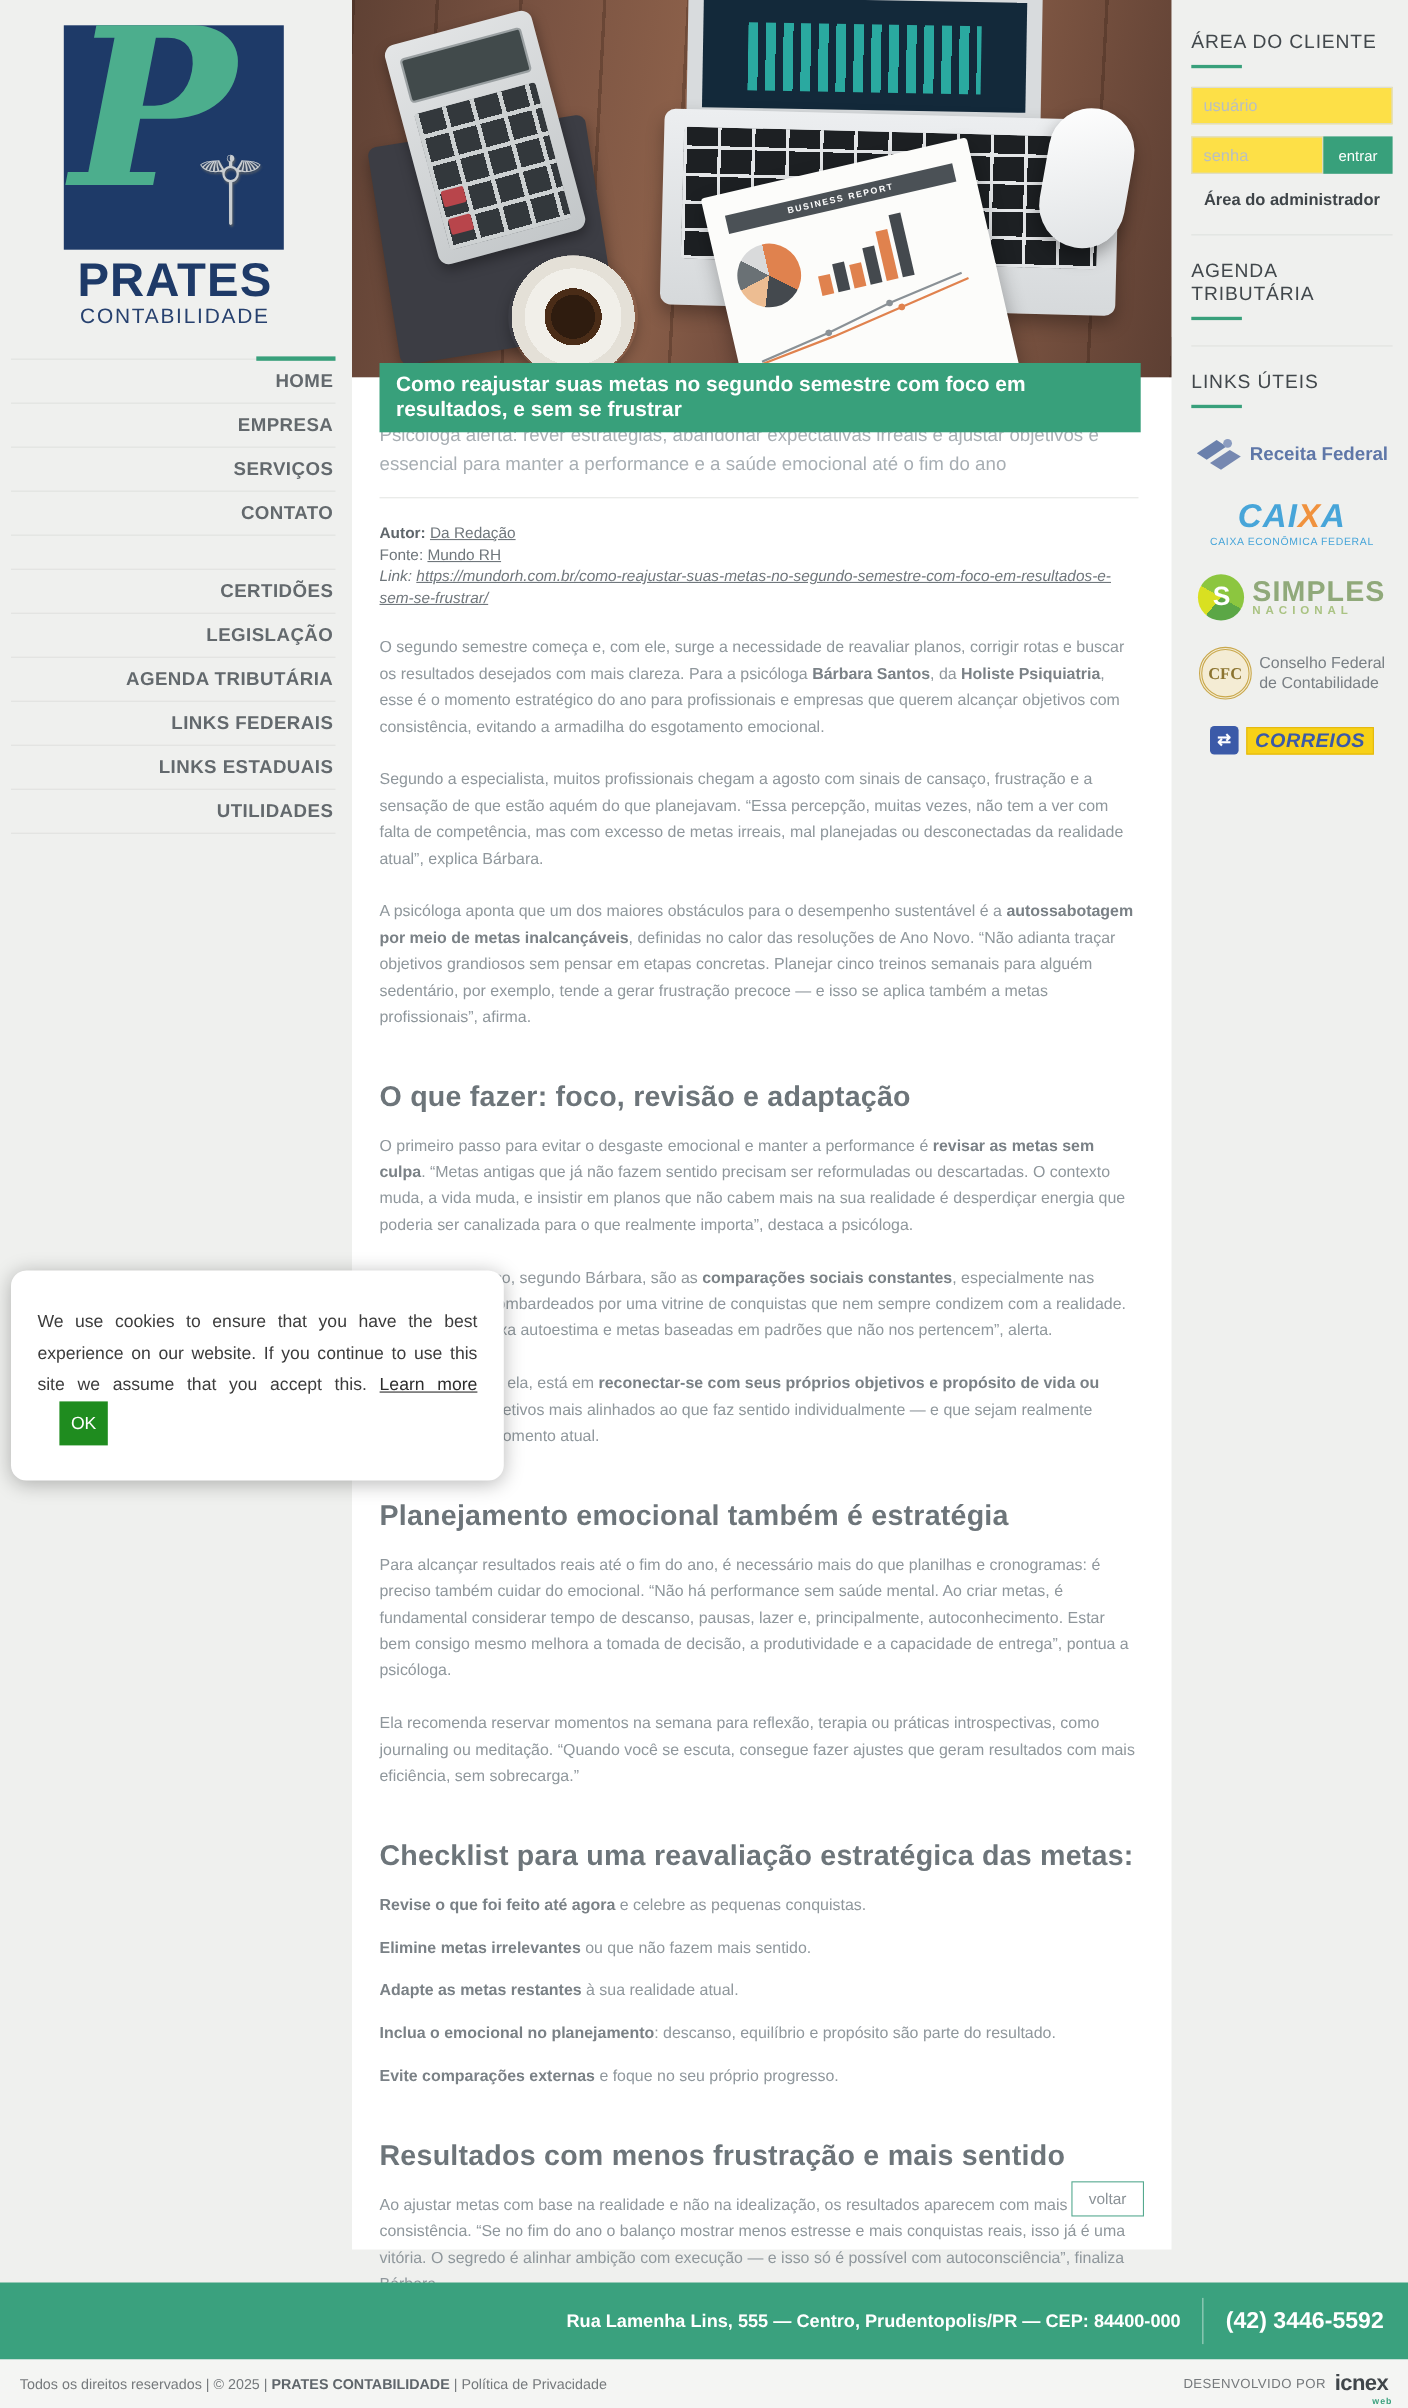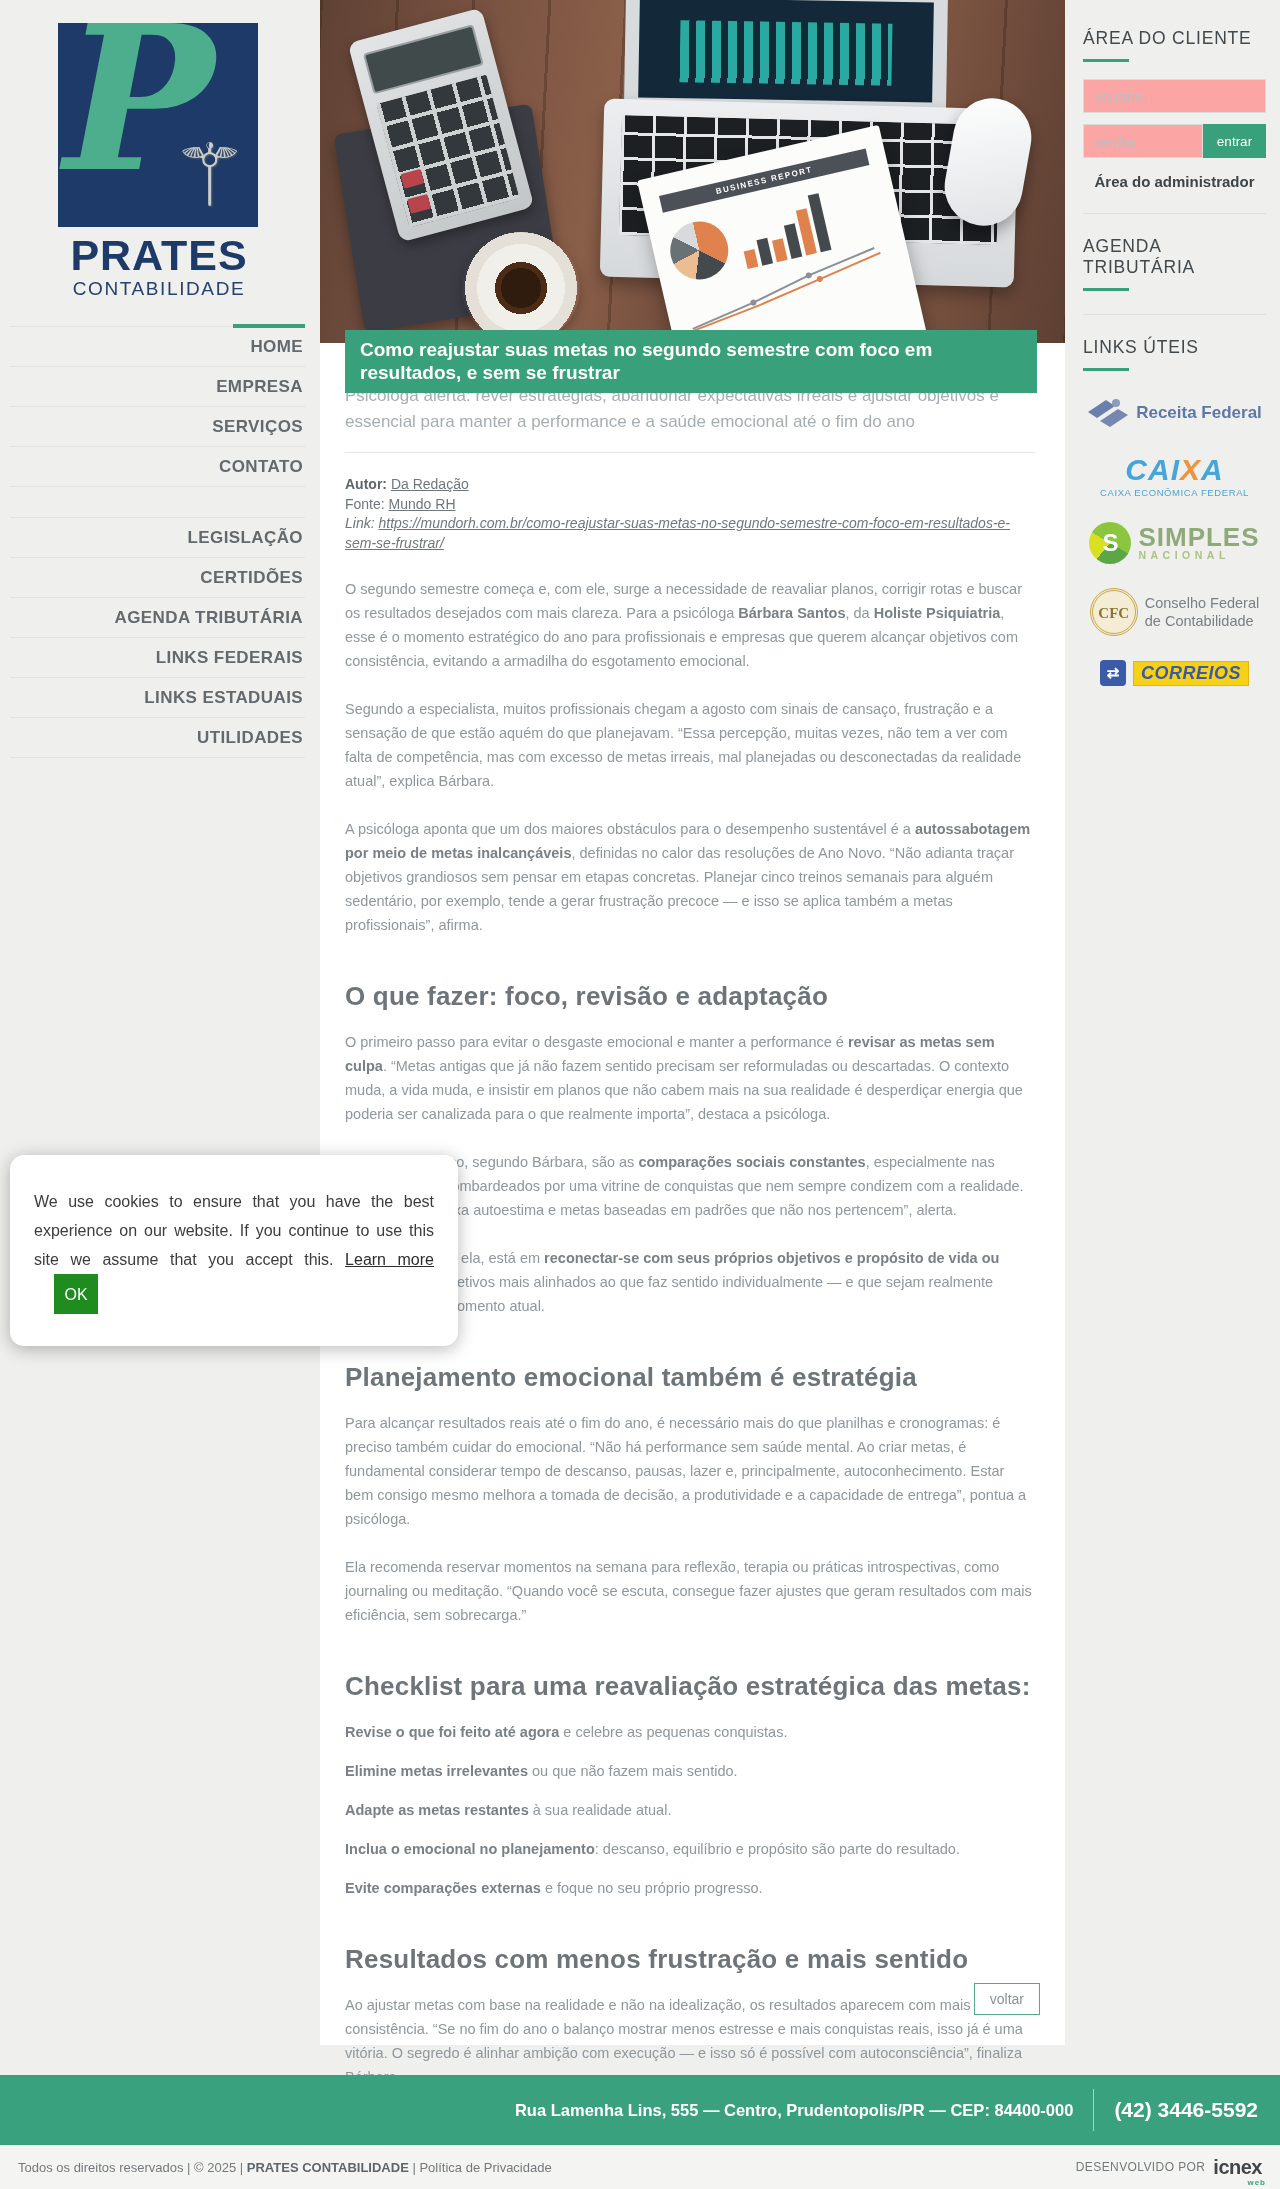--- a/index.html
+++ b/index.html
@@ -86,21 +86,21 @@
   .body b{color:#7a8186;}
   .body h2{font-size:26px;color:#6d757a;font-weight:bold;margin:44px 0 18px 0;letter-spacing:.2px;}
   .back-row{position:absolute;right:25px;top:1983px;}
   .back-btn{display:inline-block;border:1px solid #55a98f;background:#fff;color:#8b9297;font-size:14px;
       padding:7px 15px;cursor:pointer;font-family:"Liberation Sans",sans-serif;}
 
   
   .rsb{position:absolute;left:1083px;top:28px;width:183px;}
   .rsb h3{font-size:17.5px;color:#42484c;font-weight:normal;letter-spacing:.8px;margin:0;}
   .green-underline{width:46px;height:3px;background:#38a07b;margin-top:10px;}
-  .input{box-sizing:border-box;height:34px;border:1px solid #dadcd9;background:#fca5a5;padding:0 10px;
+  .input{box-sizing:border-box;height:34px;border:1px solid #dadcd9;background:#fde047;padding:0 10px;
       font-size:15px;color:#555;font-family:"Liberation Sans",sans-serif;outline:none;}
   .input::placeholder{color:#b9bfc2;}
   .user-input{width:183px;margin-top:17px;}
   .pass-row{display:flex;margin-top:11px;}
   .pass-input{width:120px;}
   .enter-btn{width:84px;height:34px;background:#38a07b;color:#fff;border:none;font-size:13.5px;cursor:pointer;
       font-family:"Liberation Sans",sans-serif;}
   .admin-link{text-align:center;margin-top:15px;font-size:15px;color:#3e4448;font-weight:bold;cursor:pointer;}
   .rsb-divider{border-top:1px solid #dfe1de;margin:23px 0 22px;}
   .logo-link{margin-top:24px;display:flex;align-items:center;justify-content:center;gap:7px;cursor:pointer;}
@@ -154,22 +154,22 @@
     <span class="logo-caduceus">⚚</span>
   </div>
   <div class="logo-name">PRATES</div>
   <div class="logo-sub">CONTABILIDADE</div>
   <nav class="nav" id="main-nav">
       <div class="nav-item active">HOME</div>
       <div class="nav-item">EMPRESA</div>
       <div class="nav-item">SERVIÇOS</div>
       <div class="nav-item">CONTATO</div>
       <div class="nav-spacer"></div>
+      <div class="nav-item">CERTIDÕES</div>
       <div class="nav-item">LEGISLAÇÃO</div>
-      <div class="nav-item">CERTIDÕES</div>
       <div class="nav-item">AGENDA TRIBUTÁRIA</div>
       <div class="nav-item">LINKS FEDERAIS</div>
       <div class="nav-item">LINKS ESTADUAIS</div>
       <div class="nav-item">UTILIDADES</div>
     </nav>
 </div>
 
 <div class="card">
   <div class="hero">
     <div class="notebook"></div>

